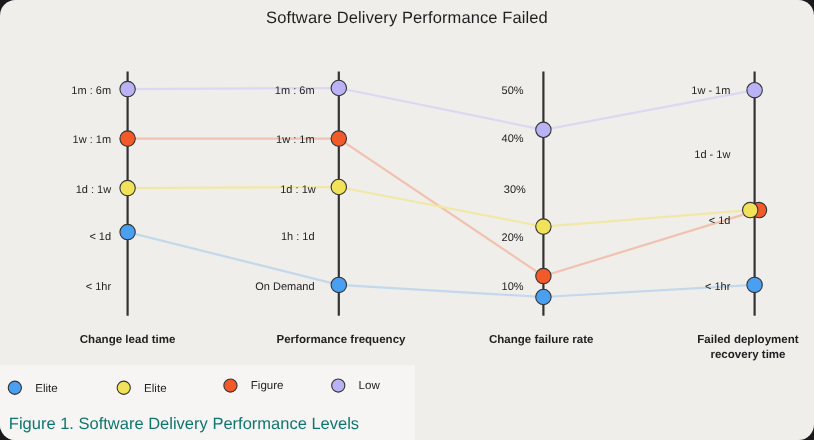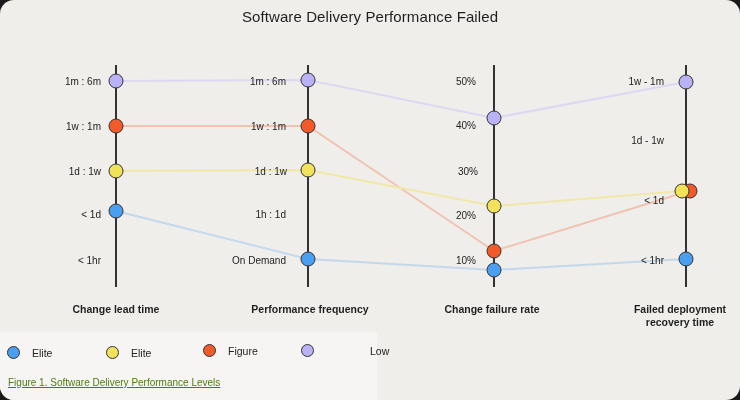--- a/index.html
+++ b/index.html
@@ -20,21 +20,21 @@
   }
   .legend-panel {
     position: absolute; left: 0; top: 332px; width: 377px; height: 68px;
     background: #f6f5f3;
   }
   .legend-item { position: absolute; display: flex; align-items: flex-end; font-size: 10.5px; color: #222; }
   .legend-swatch {
     width: 13px; height: 13px; border-radius: 50%; border: 1px solid #333; margin-right: 12px; box-sizing: border-box;
   }
   .caption {
-    position: absolute; left: 8px; top: 377px; font-size: 10px; color: #4d7c0f; text-decoration: underline;
+    position: absolute; left: 8px; top: 377px; font-size: 15px; color: #0f766e;
   }
 </style>
 </head>
 <body>
 
 <div class="card">
   <div class="title">Software Delivery Performance Failed</div>
 
   <svg class="plot" width="740" height="400">
 
@@ -117,20 +117,20 @@
       <span>Elite</span>
     </div>
     <div class="legend-item" style="left:106px; top:14px;">
       <span class="legend-swatch" style="background:#f2e25a;"></span>
       <span>Elite</span>
     </div>
     <div class="legend-item" style="left:203px; top:12px;">
       <span class="legend-swatch" style="background:#f25a2a;"></span>
       <span>Figure</span>
     </div>
-    <div class="legend-item" style="left:301px; top:12px;gap:44px;">
+    <div class="legend-item" style="left:301px; top:12px;">
       <span class="legend-swatch" style="background:#b9b2f7;"></span>
       <span>Low</span>
     </div>
   </div>
 
   <div class="caption">Figure 1. Software Delivery Performance Levels</div>
 </div>
 
 </body></html>

